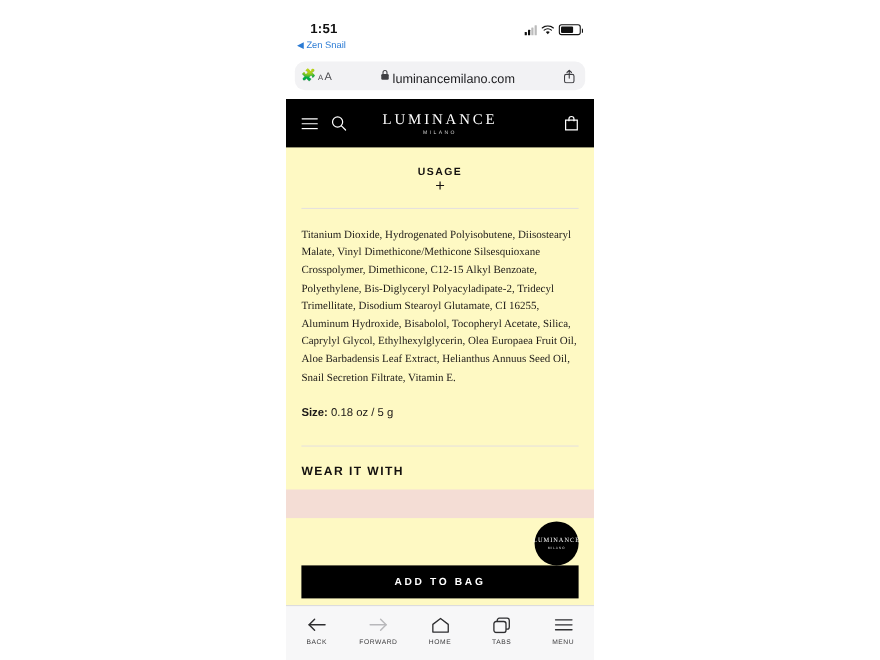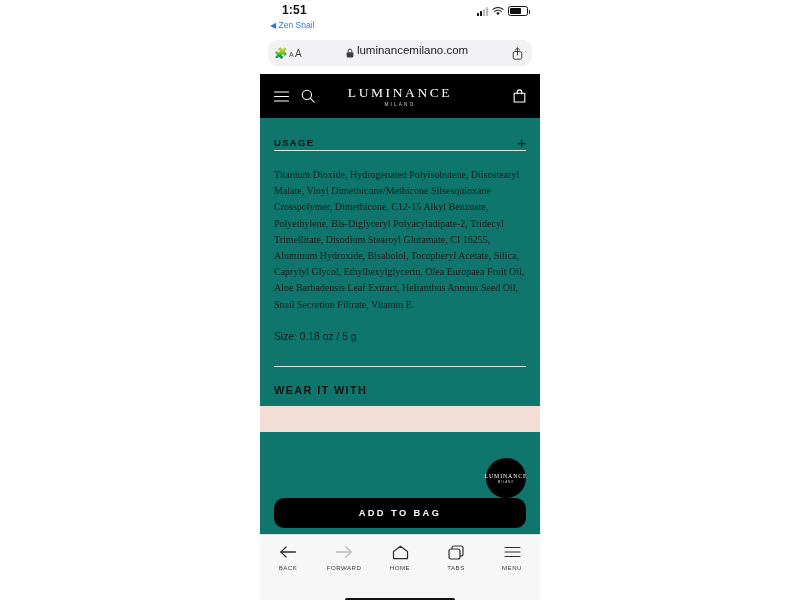--- a/index.html
+++ b/index.html
@@ -28,20 +28,21 @@
     height: 600px;
     background: #ffffff;
     overflow: hidden;
   }
 
   
   .statusbar {
     position: relative;
     height: 36px;
     background: #ffffff;
+    margin-top: 16px;
   }
   .status-time {
     position: absolute;
     left: 22px;
     top: 3px;
     font-size: 12px;
     font-weight: bold;
     color: #111;
     letter-spacing: 0.2px;
   }
@@ -125,42 +126,42 @@
     line-height: 1;
   }
   .url-aa {
     width: 18px;
     display: flex; align-items: center; justify-content: center;
     color: #6b6b70;
   }
   .url-center {
     flex: 1;
     display: flex;
-    align-items: flex-start;
+    align-items: flex-end;
     justify-content: center;
     gap: 3px;
     min-width: 0;
   }
   .lock-icon { color: #4a4a4e; }
   .url-text {
     font-size: 11.5px;
     color: #1b1b1e;
     white-space: nowrap;
     overflow: hidden;
     text-overflow: ellipsis;
   }
   .url-share {
     width: 18px;
     display: flex; align-items: center; justify-content: center;
     color: #3f3f43;
   }
 
   
   .site {
-    background: #0f766e;
+    background: #fef9c3;
     height: 460px;
     position: relative;
     overflow: hidden;
   }
   .site-header {
     background: #000000;
     height: 44px;
     display: flex;
     align-items: center;
     justify-content: space-between;
@@ -192,22 +193,23 @@
     letter-spacing: 2.2px;
     margin-top: 1px;
   }
 
   .content { padding: 0 14px; }
 
   .accordion-row {
     display: flex;
     align-items: center;
     justify-content: space-between;
-    padding: 17px 0 0 0;
+    padding: 17px 0 12px 0;
     border-bottom: 1px solid #e6e2dd;
+    flex-direction: column;
   }
   .accordion-title {
     font-size: 9.5px;
     font-weight: bold;
     letter-spacing: 1.3px;
     color: #14110f;
   }
   .accordion-sign {
     font-size: 15px;
     color: #14110f;
@@ -220,21 +222,21 @@
     font-size: 10px;
     line-height: 1.62;
     color: #1d1a18;
     font-family: Liberation Serif, serif;
   }
   .size-line {
     margin-top: 16px;
     font-size: 10.3px;
     color: #1d1a18;
   }
-  .size-line b { font-weight: normal; }
+  .size-line b { font-weight: bold; }
 
   .divider {
     border-top: 1px solid #e6e2dd;
     margin-top: 24px;
   }
 
   .wear-title {
     font-size: 11px;
     font-weight: bold;
     letter-spacing: 1.3px;
@@ -285,21 +287,20 @@
   .cta {
     background: #000000;
     color: #ffffff;
     height: 30px;
     display: flex;
     align-items: center;
     justify-content: center;
     font-size: 9.3px;
     letter-spacing: 2.4px;
     font-weight: bold;
-    border-radius: 10px;
   }
 
   
   .toolbar {
     background: #f7f7f8;
     border-top: 1px solid #dcdcde;
     height: 50px;
     display: flex;
     align-items: flex-start;
     justify-content: space-around;

